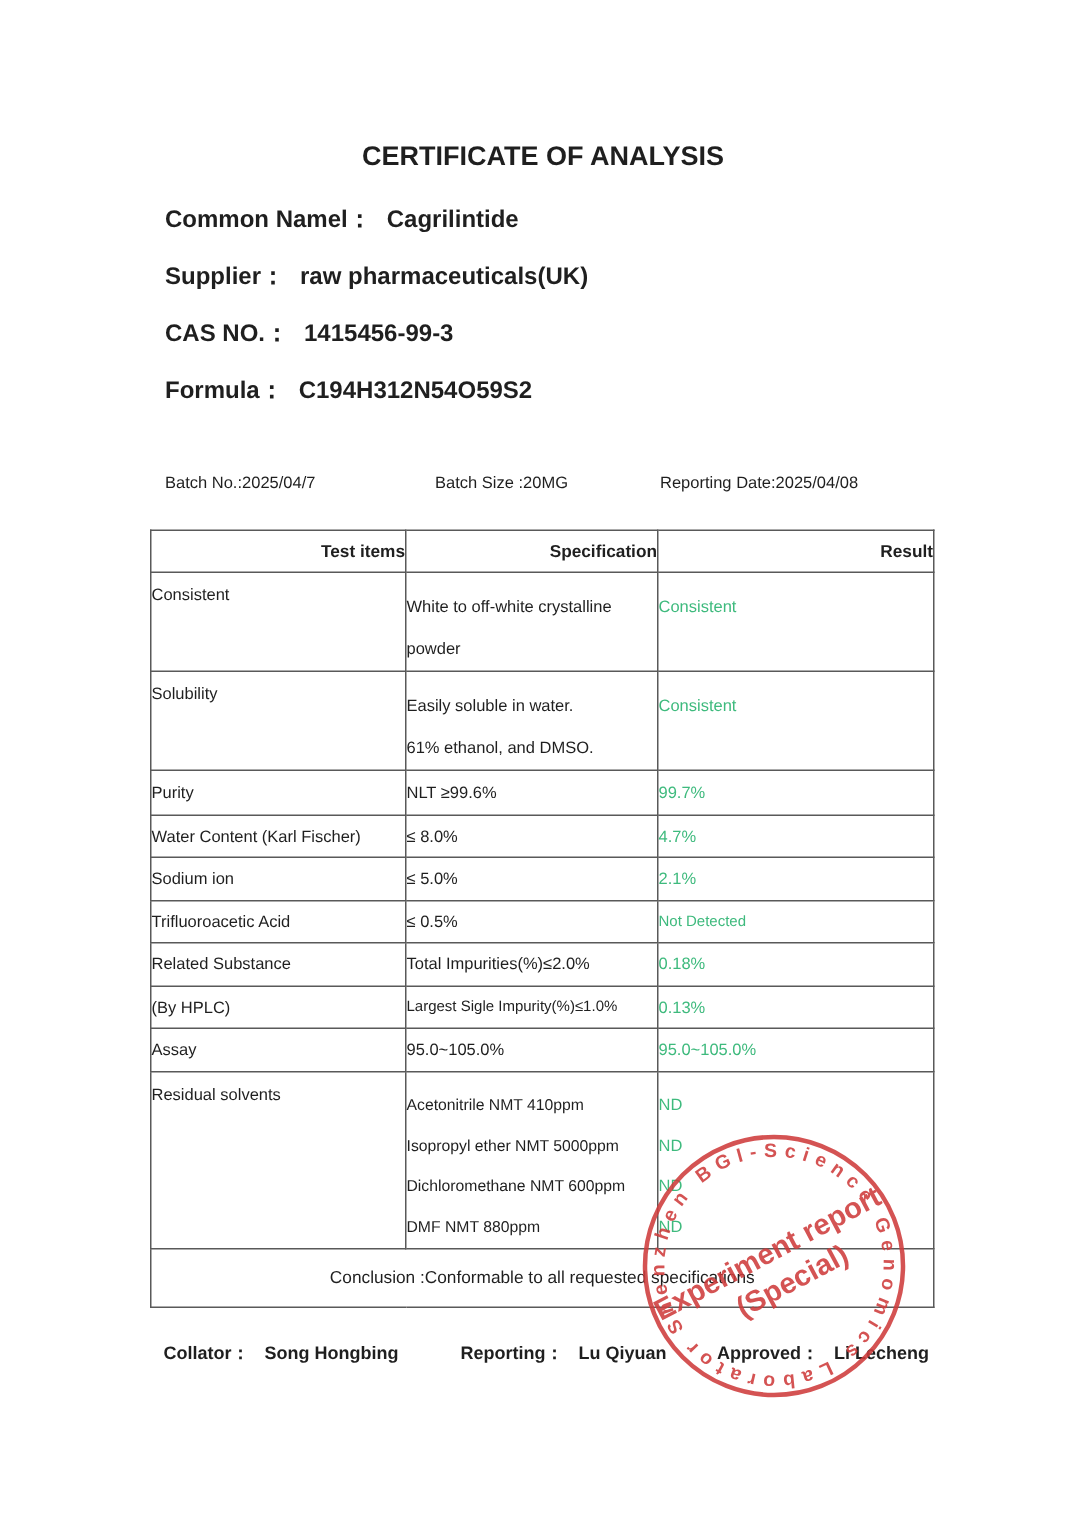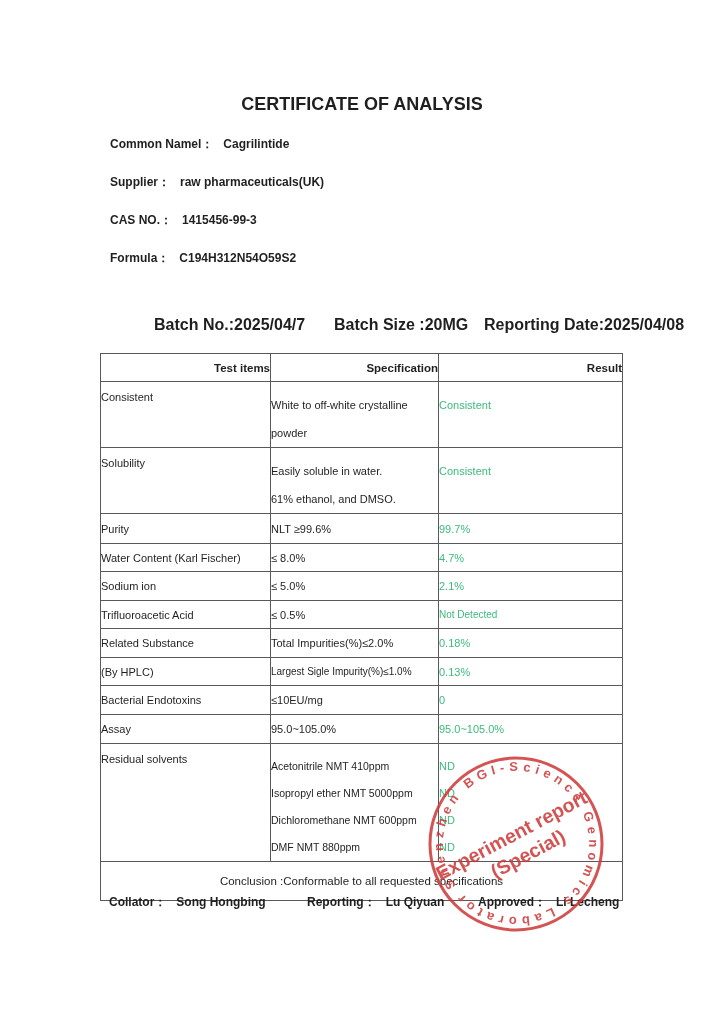--- a/index.html
+++ b/index.html
@@ -23,36 +23,35 @@
     top:94px;
     left:0;
     width:100%;
     text-align:center;
     font-size:18px;
     font-weight:bold;
   }
   .info-line{
     position:absolute;
     left:110px;
-    font-size:12px;
+    font-size:16px;
     font-weight:bold;
     white-space:nowrap;
   }
   .info-line .val{margin-left:10px;}
   #line-common{top:136px;}
   #line-supplier{top:174px;}
   #line-cas{top:212px;}
   #line-formula{top:250px;}
   .batch-item{
     position:absolute;
     top:316px;
-    font-size:16px;
-    font-weight:bold;
+    font-size:11px;
+    font-weight:normal;
     white-space:nowrap;
-    margin-left:44px;
   }
   #batch-no{left:110px;}
   #batch-size{left:290px;}
   #reporting-date{left:440px;text-align:center;}
 
   table.coa{
     position:absolute;
     top:353px;
     left:100px;
     width:522px;
@@ -199,25 +198,20 @@
     <tr class="r6">
       <td class="c-item">Related Substance</td>
       <td class="c-spec">Total Impurities(%)≤2.0%</td>
       <td class="c-result">0.18%</td>
     </tr>
     <tr class="r7">
       <td class="c-item">(By HPLC)</td>
       <td class="c-spec fs-small">Largest Sigle Impurity(%)≤1.0%</td>
       <td class="c-result">0.13%</td>
     </tr>
-    <tr class="r8">
-      <td class="c-item">Bacterial Endotoxins</td>
-      <td class="c-spec">≤10EU/mg</td>
-      <td class="c-result">0</td>
-    </tr>
     <tr class="r9">
       <td class="c-item">Assay</td>
       <td class="c-spec">95.0~105.0%</td>
       <td class="c-result">95.0~105.0%</td>
     </tr>
     <tr class="r10">
       <td class="c-item vtop">Residual solvents</td>
       <td class="c-spec vtop lh27 fs-solv">
         <div>Acetonitrile NMT 410ppm</div>
         <div>Isopropyl ether NMT 5000ppm</div>

